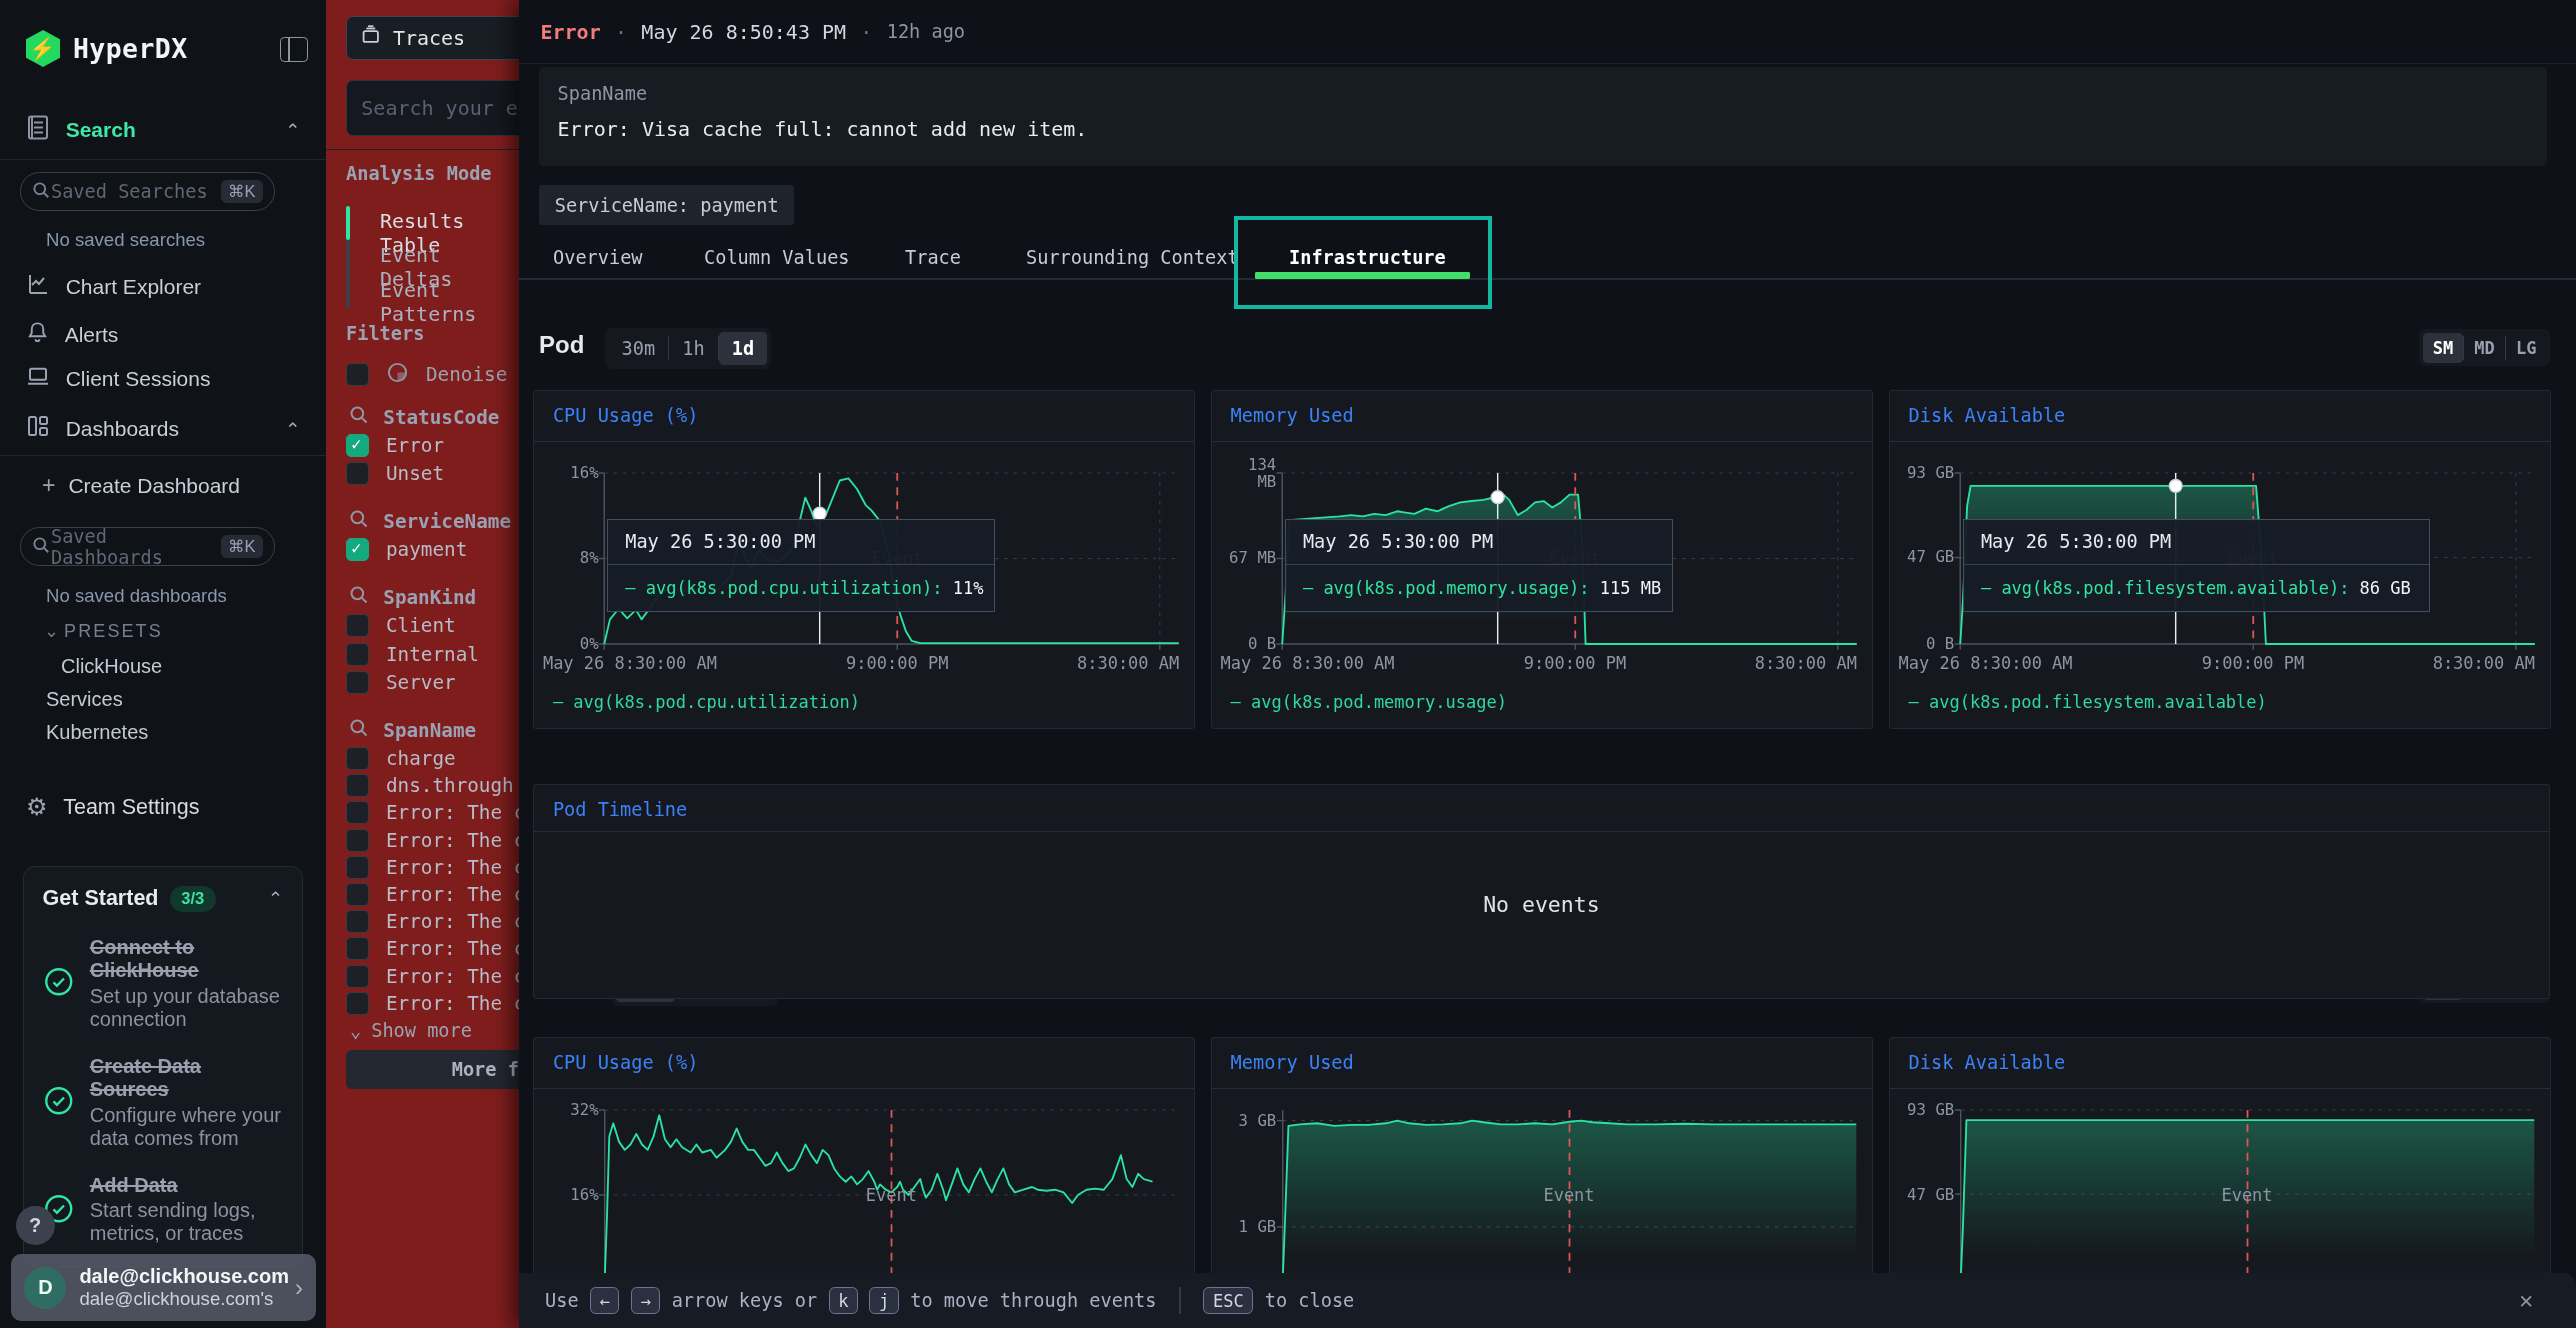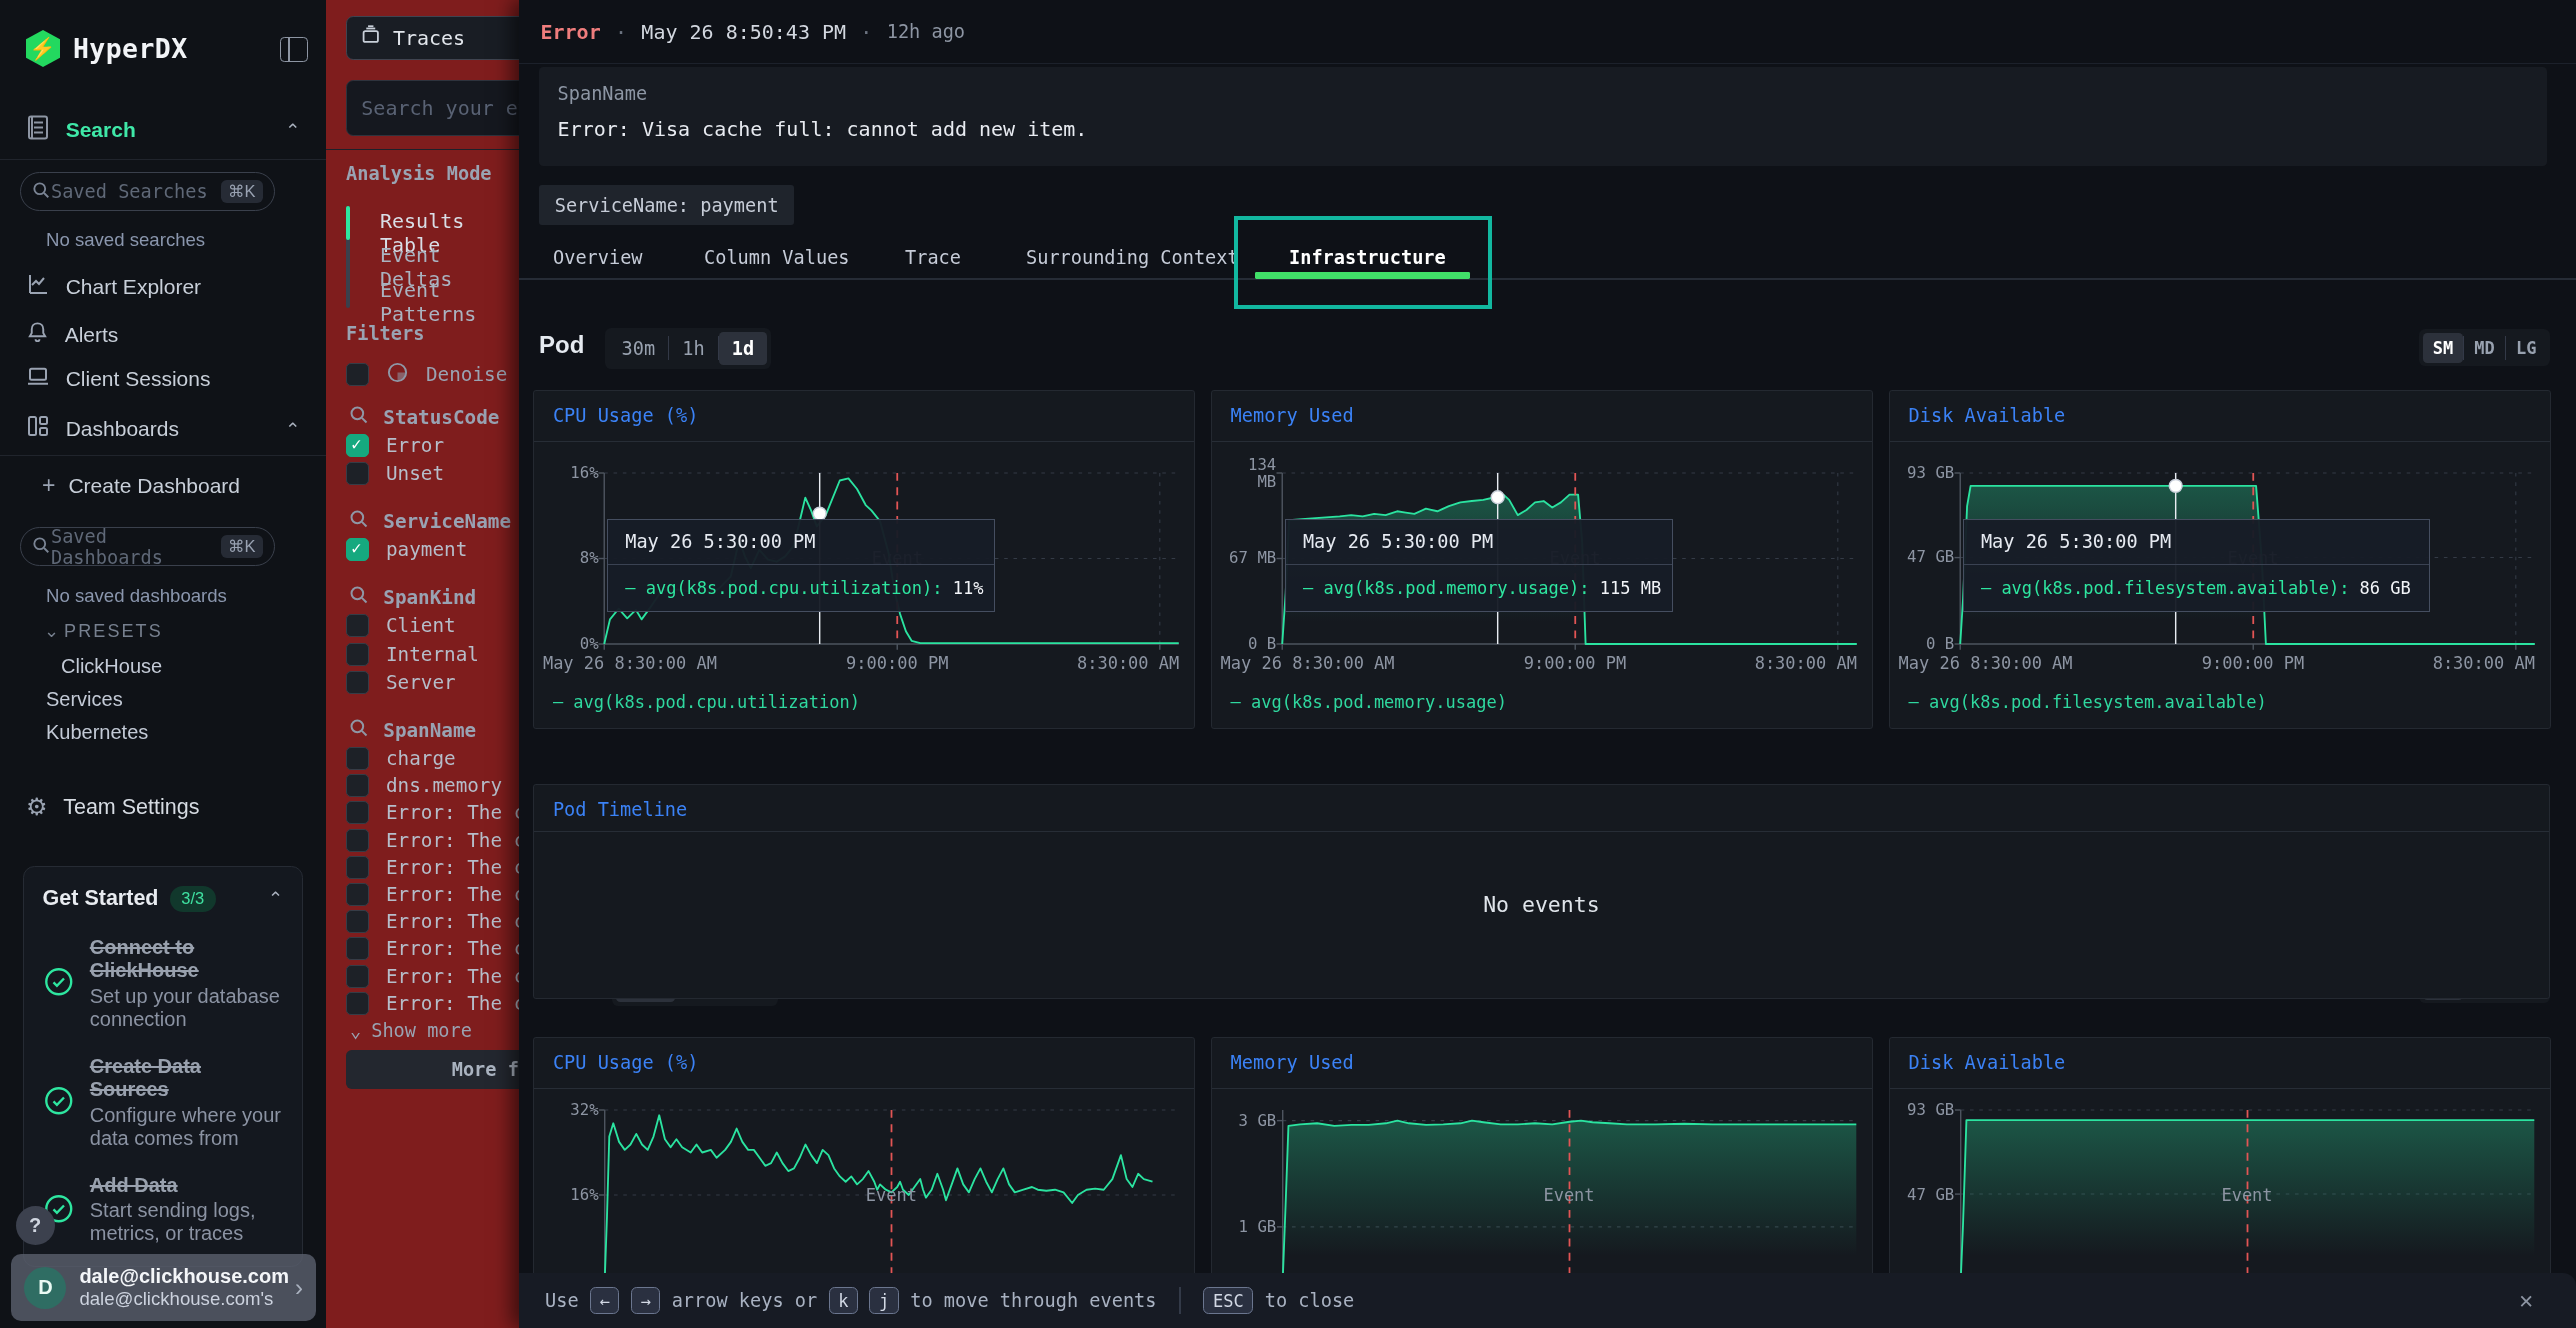--- a/index.html
+++ b/index.html
@@ -22,21 +22,21 @@
   .divider-h{position:absolute;left:0;width:326px;height:0.7px;background:#20242c;}
   .pill{position:absolute;left:20px;width:255px;height:39px;border:1.4px solid #3a404c;border-radius:20px;
         display:flex;align-items:center;padding:0 11.4px;box-sizing:border-box;}
   .pill .ph{font-size:18.6px;color:#5f6877;flex:1;font-family:"DejaVu Sans Mono",monospace;}
   .kbd-chip{font-size:16.5px;color:#99a2b2;background:#262b35;border-radius:5.7px;padding:2.1px 7.2px;}
   .muted-note{position:absolute;left:46px;font-size:18.6px;color:#8a96ad;}
   .preset-item{position:absolute;left:46px;font-size:20px;color:#c3cad6;}
   #gs-card{position:absolute;left:23px;right:23px;top:866px;height:401px;background:#14181f;border:0.7px solid #262b34;border-radius:11.4px;padding:18.6px 18.6px;box-sizing:border-box;}
   .gs-head{display:flex;align-items:center;gap:11.4px;}
   .gs-title{font-size:21.5px;font-weight:800;color:#e8ebf0;}
-  .gs-badge{background:#11382c;color:#3fe0a0;font-weight:400;font-size:16.5px;border-radius:715px;padding:3.6px 11.4px;}
+  .gs-badge{background:#11382c;color:#3fe0a0;font-weight:700;font-size:16.5px;border-radius:715px;padding:3.6px 11.4px;}
   .gs-item{display:flex;gap:15.7px;margin-top:24px;align-items:center;}
   .gs-item-title{font-size:20px;font-weight:700;color:#99a1ae;text-decoration:line-through;line-height:1.15;}
   .gs-item-sub{font-size:20px;color:#8b93a3;line-height:1.15;margin-top:2.9px;}
   #help-fab{position:absolute;left:15.7px;top:1206px;width:39px;height:39px;border-radius:50%;background:#3c414e;color:#cfd5df;
             display:flex;align-items:center;justify-content:center;font-size:20px;font-weight:700;}
   #user-chip{position:absolute;left:11.4px;right:10px;top:1254px;height:67px;background:rgba(92,98,112,.78);border-radius:10px;
              display:flex;align-items:center;gap:13px;padding:0 13px;box-sizing:border-box;}
   .avatar{width:42px;height:42px;border-radius:50%;background:#2f6d63;color:#eafaf3;display:flex;align-items:center;justify-content:center;
           font-size:20px;font-weight:800;}
   .user-name{font-size:20px;font-weight:800;color:#f4f6f9;line-height:1.15;}
@@ -347,21 +347,21 @@
               <line x1="15.5" y1="15.5" x2="21" y2="21"></line>
             </svg></span>
           <span>SpanName</span>
         </div>
         <div class="chkrow" style="top: 747px;">
           <span class="chk"></span>
           <span class="chklabel">charge</span>
         </div>
         <div class="chkrow" style="top: 774px;">
           <span class="chk"></span>
-          <span class="chklabel">dns.memory</span>
+          <span class="chklabel">dns.through</span>
         </div>
         <div class="chkrow" style="top: 801px;">
           <span class="chk"></span>
           <span class="chklabel">Error: The cr</span>
         </div>
         <div class="chkrow" style="top: 829px;">
           <span class="chk"></span>
           <span class="chklabel">Error: The cr</span>
         </div>
         <div class="chkrow" style="top: 856px;">

